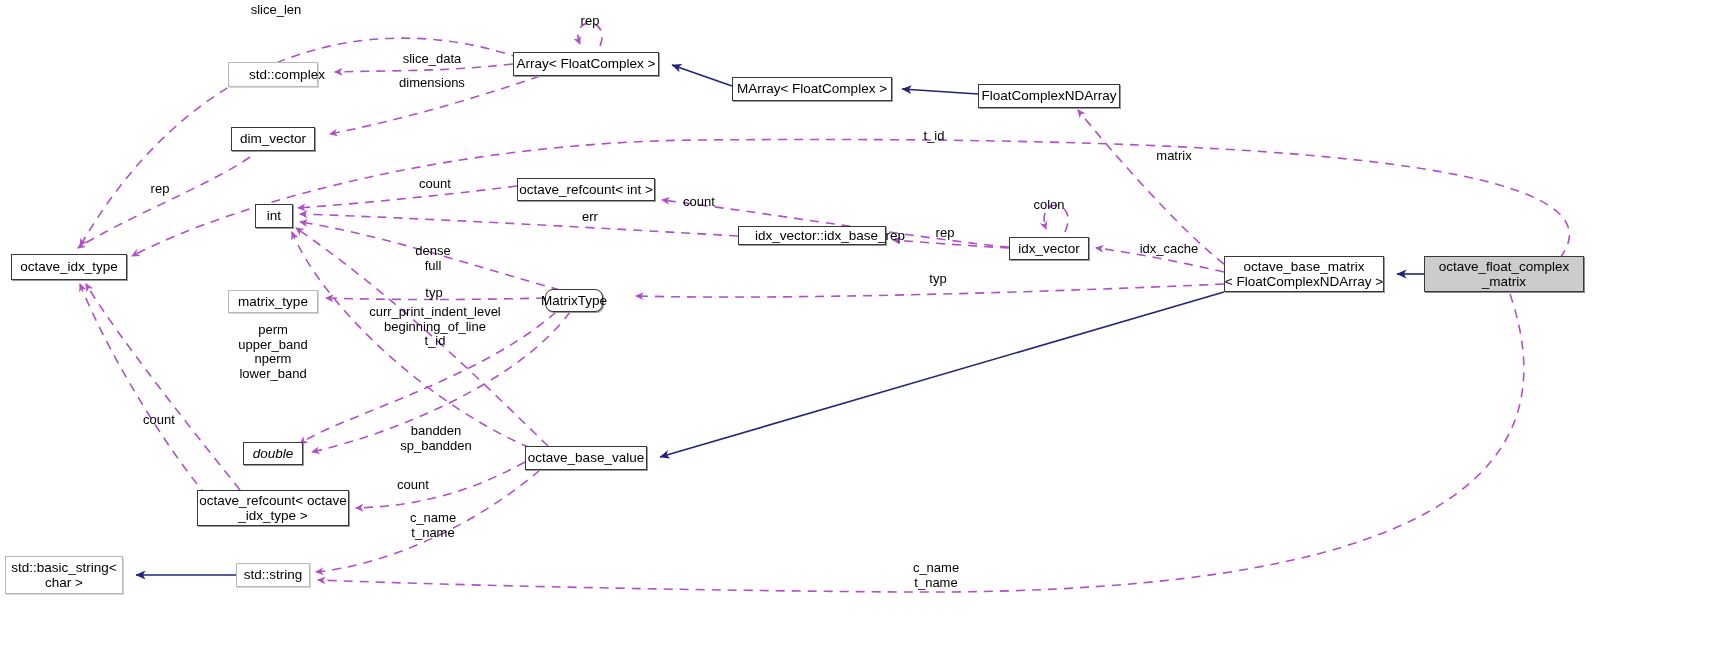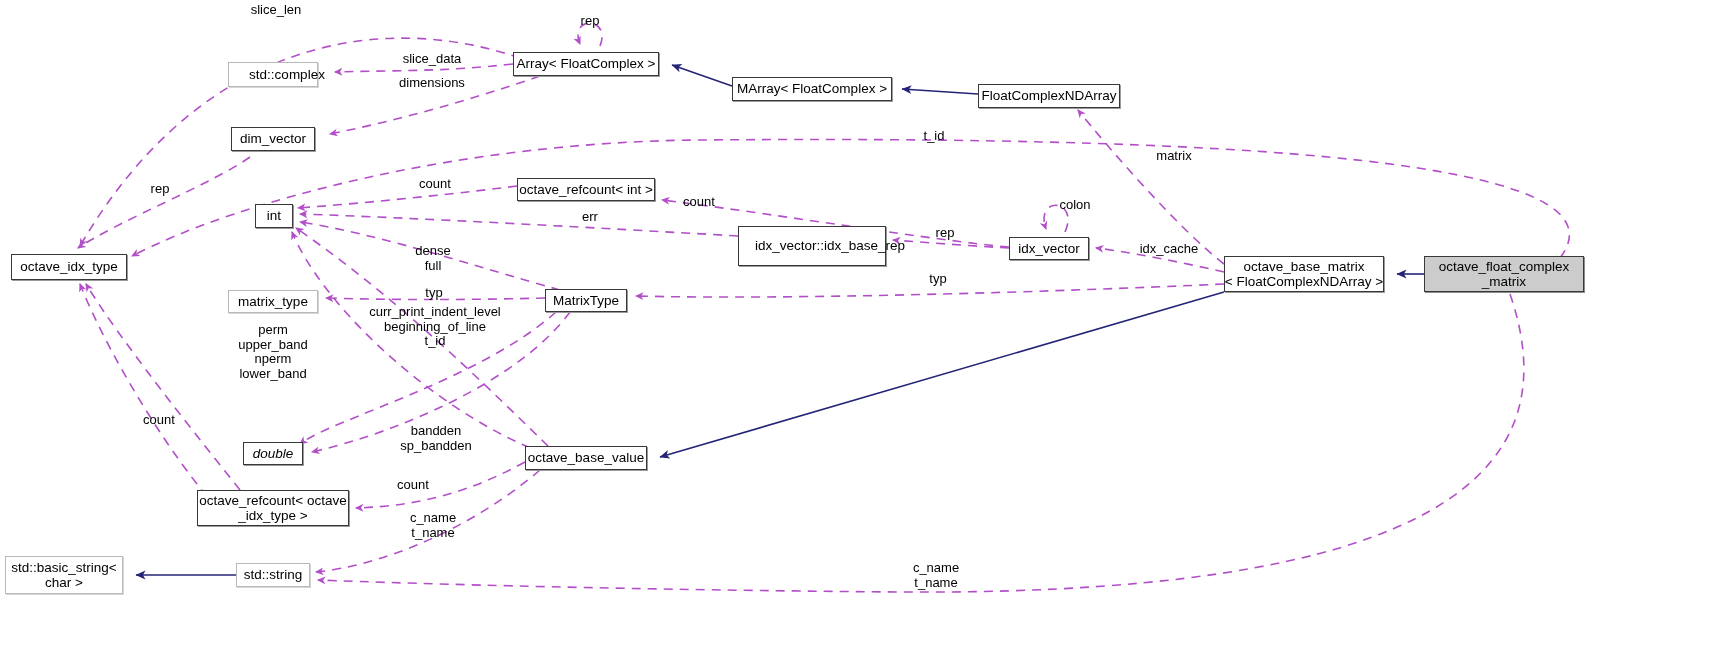--- a/index.html
+++ b/index.html
@@ -134,45 +134,45 @@
   <div class="node faint" style="left:236px;top:563px;width:74px;height:24px;">std::string</div>
 
   <div class="node solid" style="left:513px;top:52px;width:146px;height:24px;">Array&lt; FloatComplex &gt;</div>
 
   <div class="node solid" style="left:732px;top:77px;width:160px;height:24px;">MArray&lt; FloatComplex &gt;</div>
 
   <div class="node solid" style="left:978px;top:84px;width:142px;height:24px;">FloatComplexNDArray</div>
 
   <div class="node solid" style="left:517px;top:178px;width:138px;height:23px;">octave_refcount&lt; int &gt;</div>
 
-  <div class="node solid" style="left:738px;top:226px;width:148px;height:40px;padding-left:36px;">idx_vector::idx_base_rep</div>
+  <div class="node solid" style="left:738px;top:226px;width:148px;height:19px;padding-left:36px;">idx_vector::idx_base_rep</div>
 
   <div class="node solid" style="left:1009px;top:237px;width:80px;height:23px;">idx_vector</div>
 
-  <div class="node solid" style="left:545px;top:289px;width:82px;height:23px;">MatrixType</div>
+  <div class="node solid" style="left:545px;top:289px;width:58px;height:23px;border-radius:8px;">MatrixType</div>
 
   <div class="node solid" style="left:525px;top:446px;width:122px;height:24px;">octave_base_value</div>
 
   <div class="node solid" style="left:1224px;top:256px;width:160px;height:36px;">octave_base_matrix
 &lt; FloatComplexNDArray &gt;</div>
 
   <div class="node current" style="left:1424px;top:256px;width:160px;height:36px;">octave_float_complex
 _matrix</div>
 
   <div class="edge-label" style="left:246px;top:3px;width:60px;">slice_len</div>
   <div class="edge-label" style="left:576px;top:14px;width:28px;">rep</div>
   <div class="edge-label" style="left:398px;top:52px;width:68px;">slice_data</div>
   <div class="edge-label" style="left:392px;top:76px;width:80px;">dimensions</div>
   <div class="edge-label" style="left:919px;top:129px;width:30px;">t_id</div>
   <div class="edge-label" style="left:1152px;top:149px;width:44px;">matrix</div>
   <div class="edge-label" style="left:146px;top:182px;width:28px;">rep</div>
   <div class="edge-label" style="left:415px;top:177px;width:40px;">count</div>
   <div class="edge-label" style="left:679px;top:195px;width:40px;">count</div>
   <div class="edge-label" style="left:577px;top:210px;width:26px;">err</div>
-  <div class="edge-label" style="left:1056px;top:198px;width:38px;">colon</div>
+  <div class="edge-label" style="left:1030px;top:198px;width:38px;">colon</div>
   <div class="edge-label" style="left:931px;top:226px;width:28px;">rep</div>
   <div class="edge-label" style="left:411px;top:244px;width:44px;">dense
 full</div>
   <div class="edge-label" style="left:1135px;top:242px;width:68px;">idx_cache</div>
   <div class="edge-label" style="left:925px;top:272px;width:26px;">typ</div>
   <div class="edge-label" style="left:421px;top:286px;width:26px;">typ</div>
   <div class="edge-label" style="left:365px;top:305px;width:140px;">curr_print_indent_level
 beginning_of_line
 t_id</div>
   <div class="edge-label" style="left:237px;top:323px;width:72px;">perm

